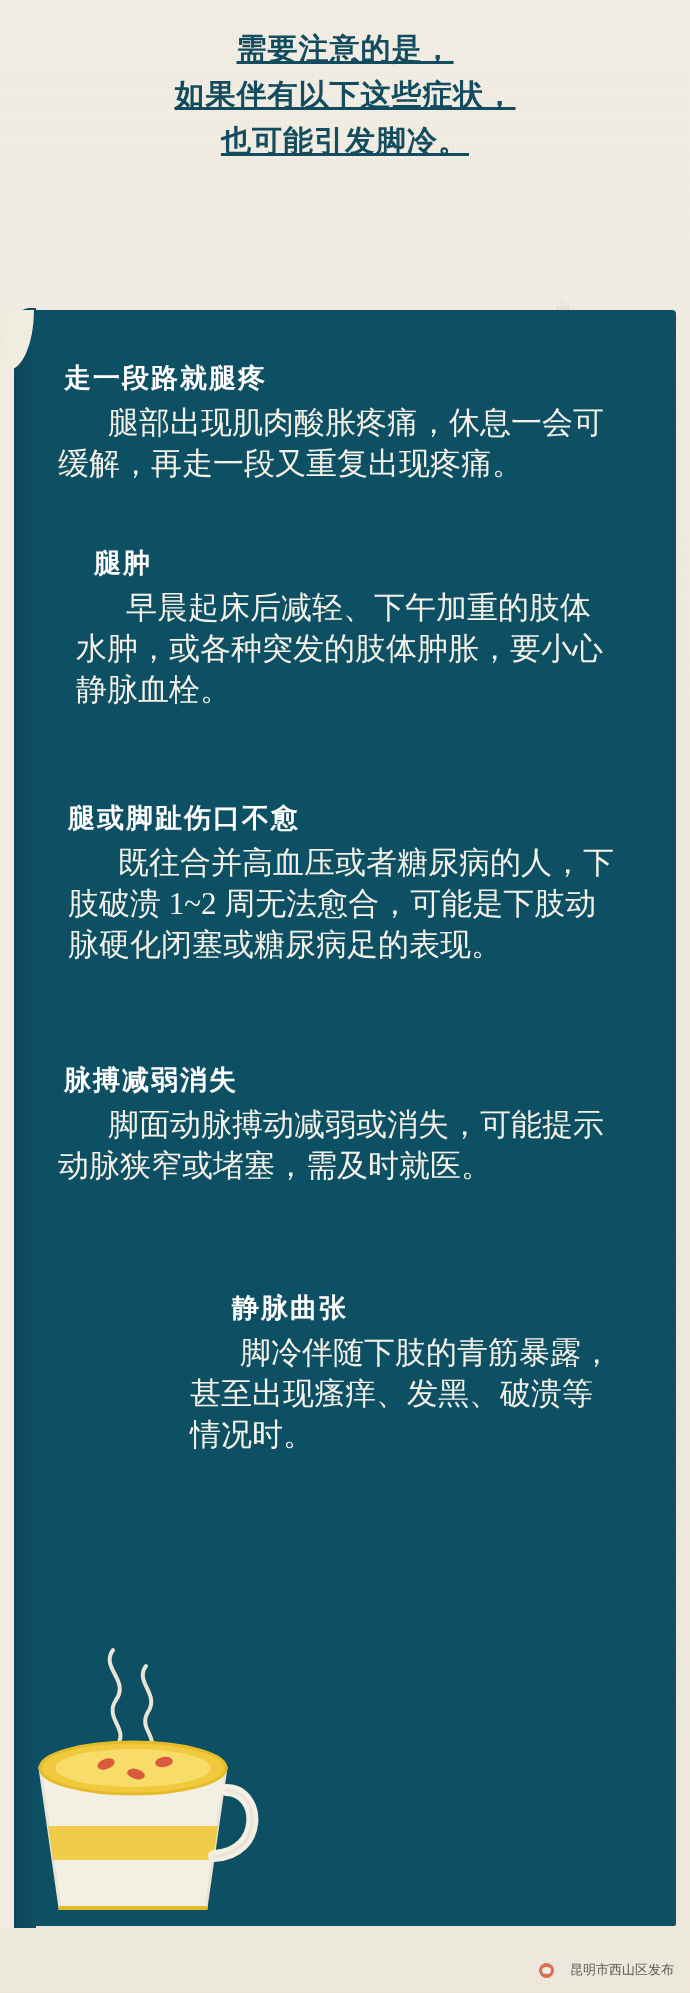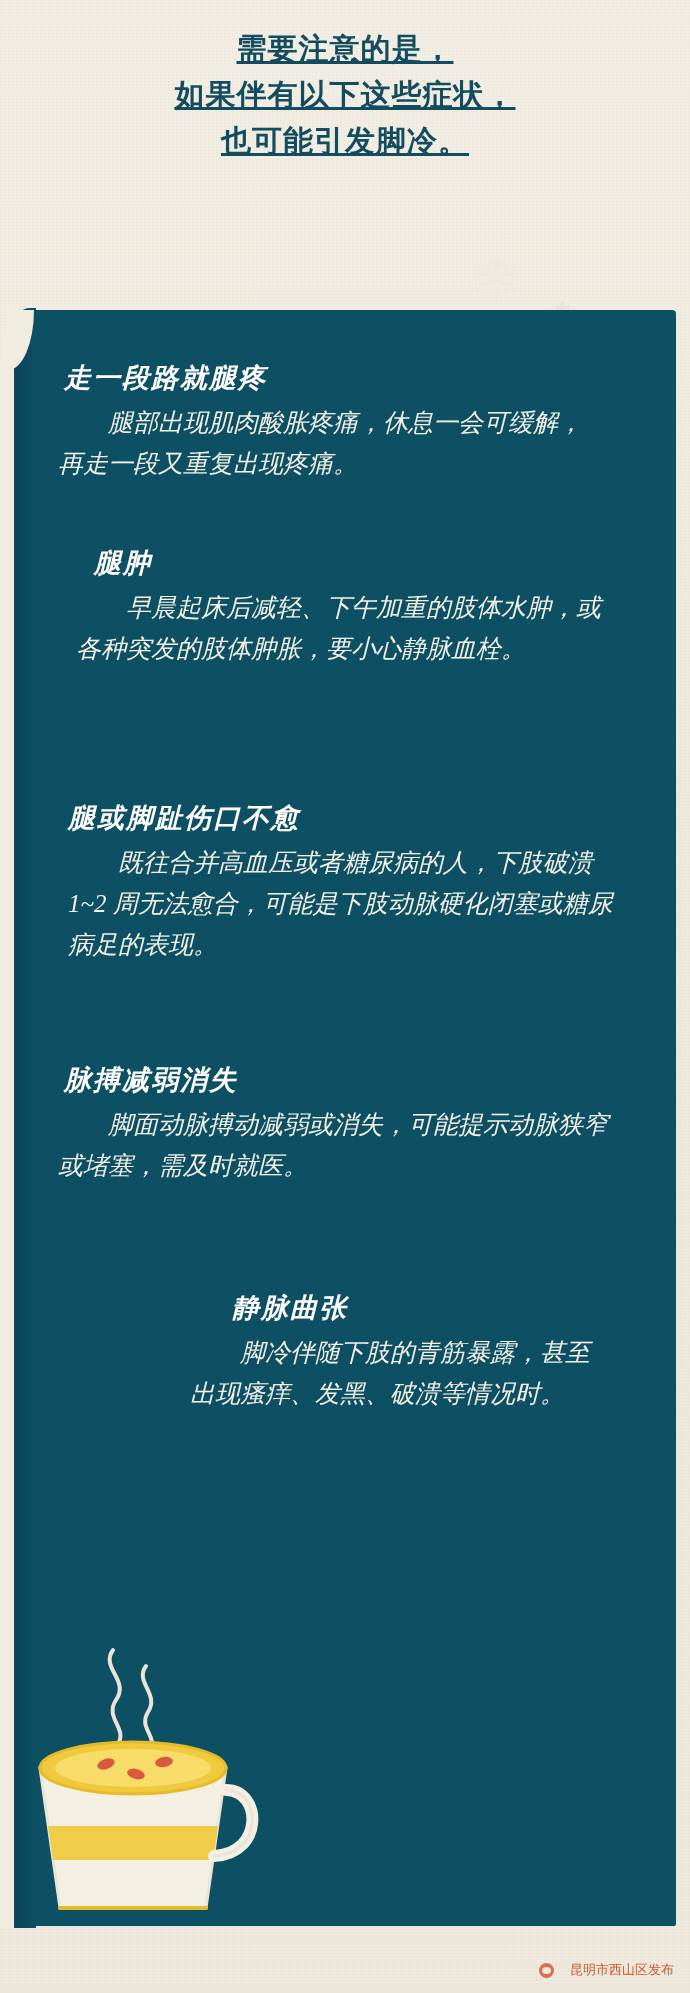--- a/index.html
+++ b/index.html
@@ -86,32 +86,32 @@
   .snow.s3 { top: 320px; left: 452px; font-size: 26px; color: #cfd9d4; }
 
   
   .content {
     position: absolute;
     top: 340px;
     left: 40px;
     width: 600px;
     color: #f3f1e7;
   }
-  .section { margin-bottom: 10px; font-style: italic; }
+  .section { margin-bottom: 10px; }
   .sec-title {
     font-family: "Liberation Serif", "DejaVu Serif", serif;
     font-weight: bold;
     font-size: 27px;
     letter-spacing: 2px;
     color: #ffffff;
     margin: 0 0 6px 0;
   }
   .sec-body {
     font-family: "Liberation Serif", "DejaVu Serif", serif;
-    font-size: 25px;
+    font-size: 31px;
     line-height: 41px;
     color: #f4f2e8;
     text-indent: 50px;
     margin: 0;
     padding-right: 14px;
   }
 
   
   #sec-0 { position: absolute; top: 20px;   left: 18px;  width: 560px; }
   #sec-1 { position: absolute; top: 205px;  left: 36px;  width: 546px; }
@@ -136,21 +136,21 @@
   .cup svg { display: block; }
 
   
   .footer {
     position: absolute;
     bottom: 14px;
     right: 16px;
     display: flex;
     align-items: center;
     gap: 16px;
-    color: #c2410c;
+    color: #404040;
     font-family: "Liberation Sans", sans-serif;
     font-size: 13px;
     opacity: 0.85;
   }
   .weibo-eye {
     width: 15px; height: 15px;
     border-radius: 50%;
     background: #d8593c;
     display: inline-block;
     position: relative;

